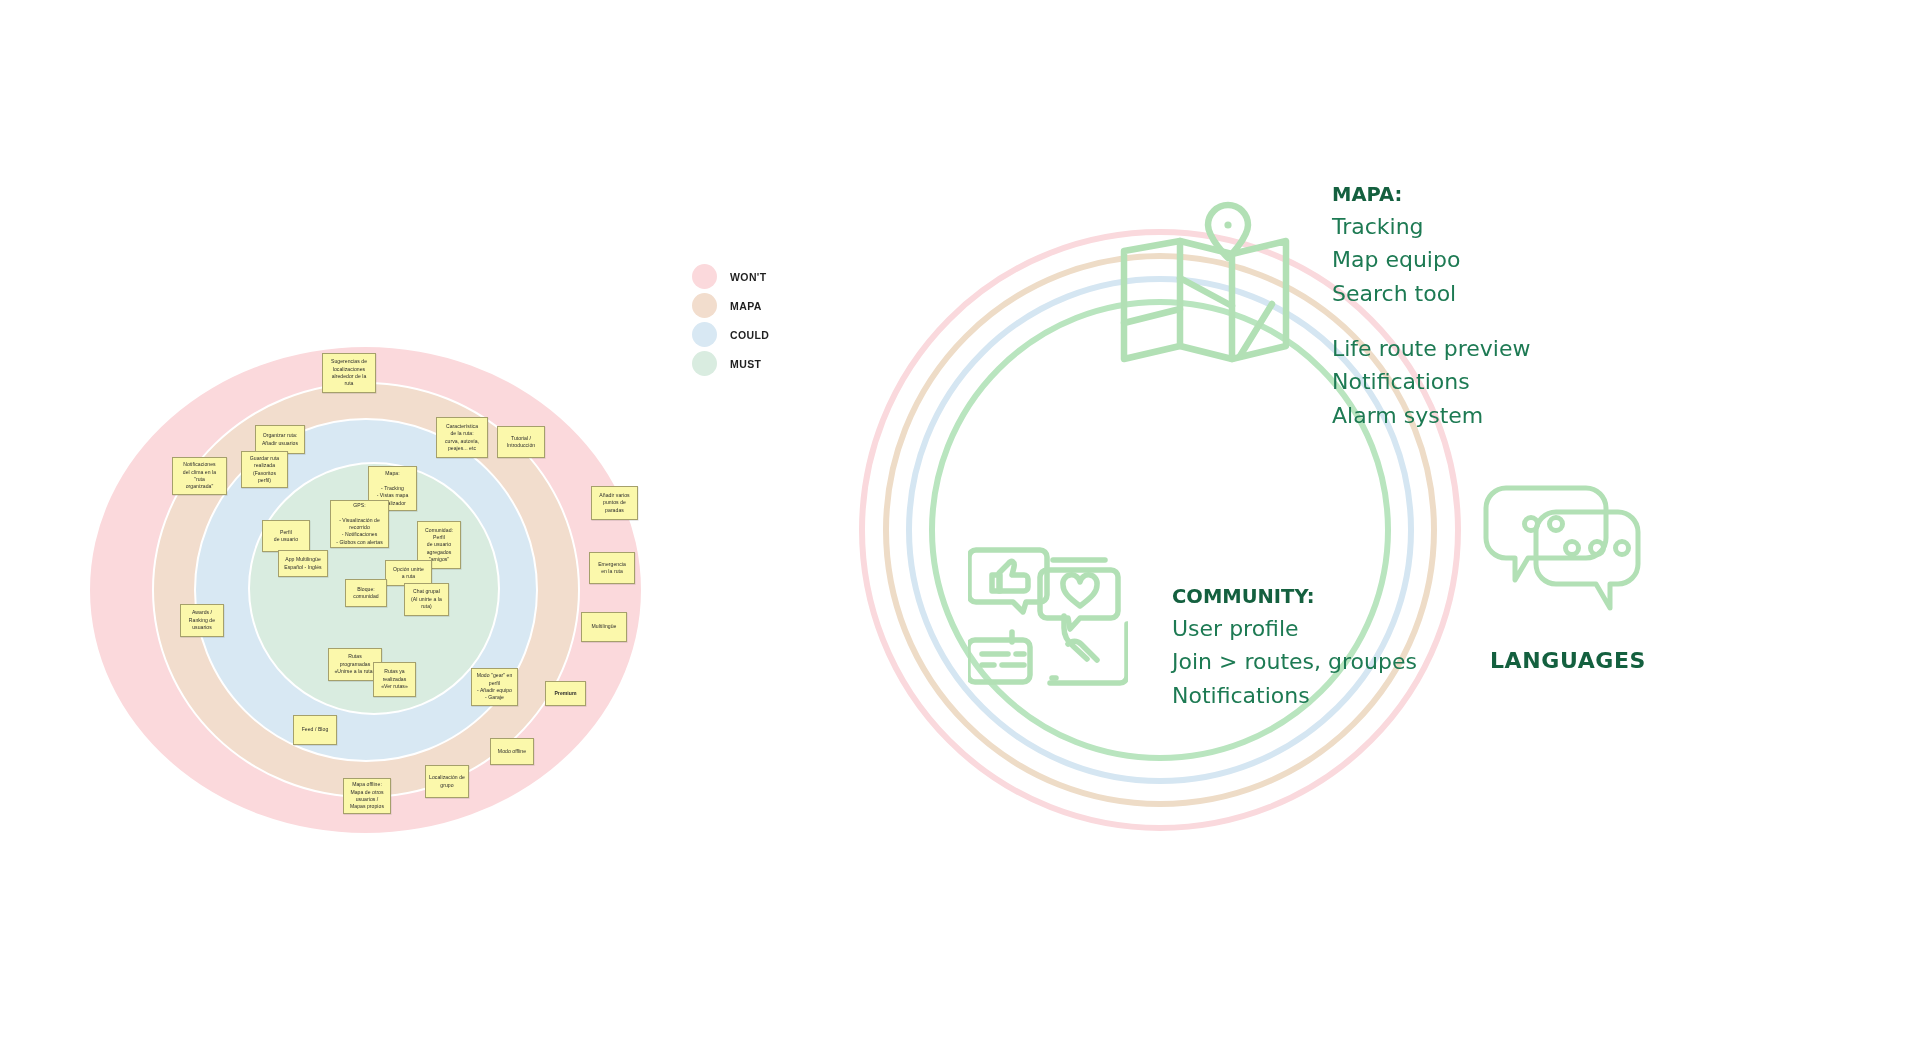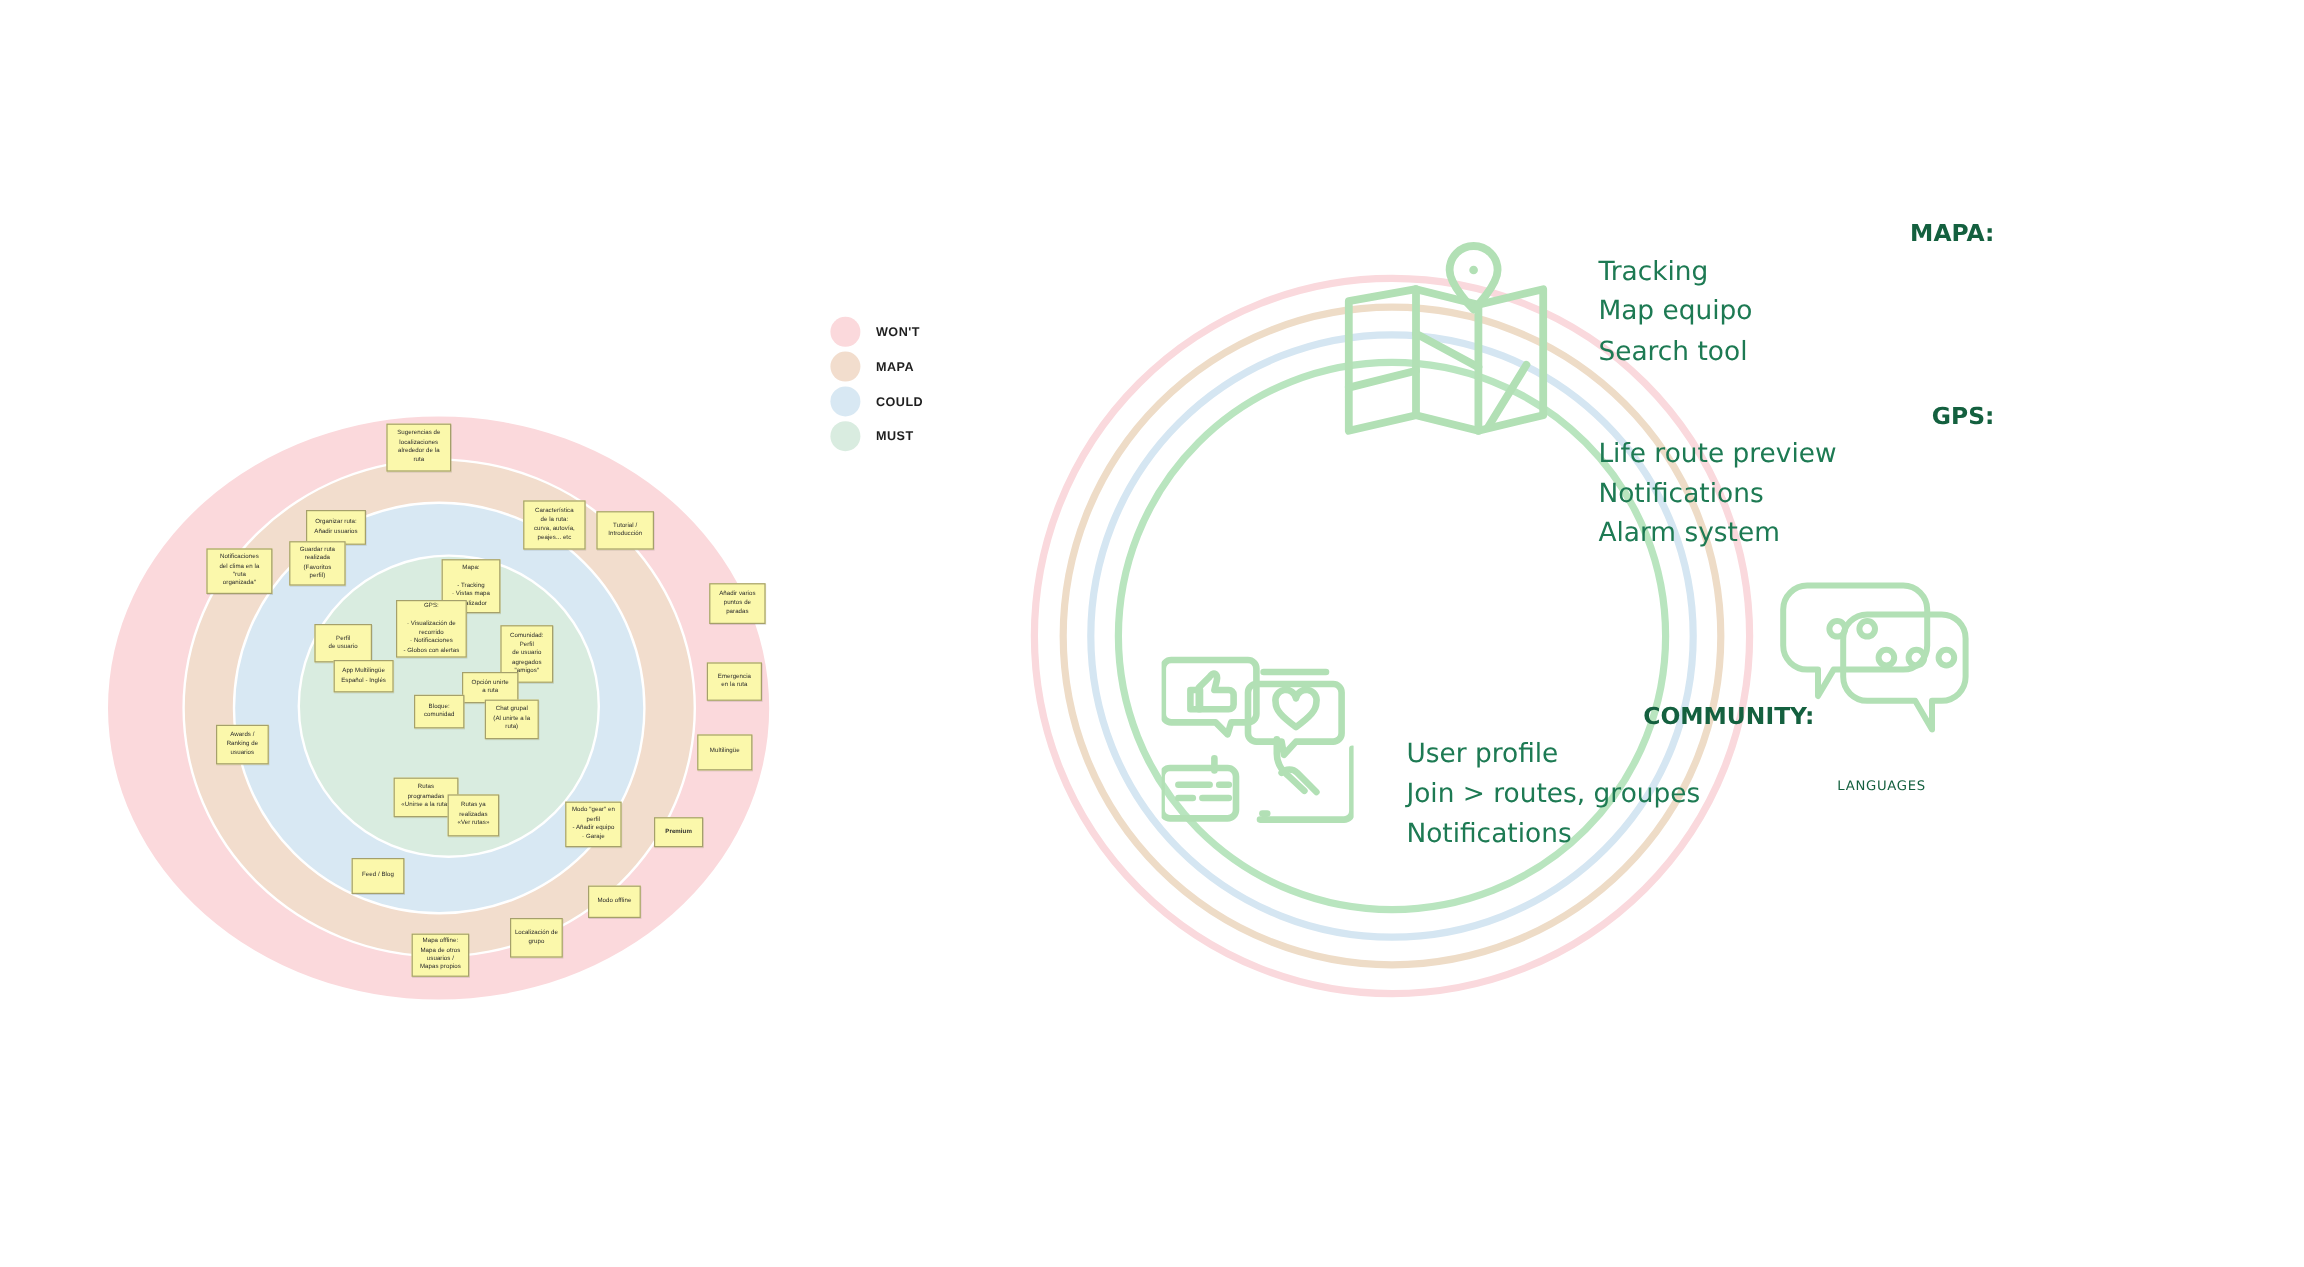--- a/index.html
+++ b/index.html
@@ -53,25 +53,25 @@
 
   
   .concept-block { position:absolute; }
   .concept-text {
     font-family:"DejaVu Sans", sans-serif;
     color:#1d7a53; font-size:22px; line-height:1.52;
     white-space:pre-line;
   }
   .concept-heading {
     font-family:"DejaVu Sans", sans-serif;
-    color:#14603f; font-size:19.5px; font-weight:bold; line-height:1.52;text-align:right;
+    color:#14603f; font-size:19.5px; font-weight:bold; line-height:1.52;
   }
   .caption-label {
     font-family:"DejaVu Sans", sans-serif;
-    color:#14603f; font-size:11px; font-weight:normal; letter-spacing:0.6px;
+    color:#14603f; font-size:22px; font-weight:bold; letter-spacing:0.6px;
     text-align:center;
   }
   .icon-svg { display:block; }
   .block-gap { height:22px; }
 </style>
 </head>
 <body>
 
 <div id="canvas">
 
@@ -199,21 +199,20 @@
         <path d="M152 108 L120 160"></path>
       </g>
     </svg>
   </div>
   <div class="concept-block" style="left:1332px;top:180px;width:330px;">
     <div class="concept-heading">MAPA:</div>
     <div class="concept-text">Tracking</div>
     <div class="concept-text">Map equipo</div>
     <div class="concept-text">Search tool</div>
     <div class="block-gap"></div>
-    <div class="concept-heading">GPS:</div>
     <div class="concept-text">Life route preview</div>
     <div class="concept-text">Notifications</div>
     <div class="concept-text">Alarm system</div>
   </div>
 
   <div class="concept-block" style="left:968px;top:538px;">
     <svg class="icon-svg" width="160" height="160" viewBox="0 0 160 160" aria-hidden="true">
       <g fill="none" stroke="#b2e0b5" stroke-width="5.5" stroke-linejoin="round" stroke-linecap="round">
         <path d="M8 12 h64 a7 7 0 0 1 7 7 v38 a7 7 0 0 1 -7 7 h-14 l-3 10 l-10 -10 h-37 a7 7 0 0 1 -7 -7 v-38 a7 7 0 0 1 7 -7 z"></path>
         <path d="M40 26 c4 -5 7 -2 6 3 l-2 8 h12 a4 4 0 0 1 4 4 v8 a4 4 0 0 1 -4 4 h-25 v-18 z"></path>

